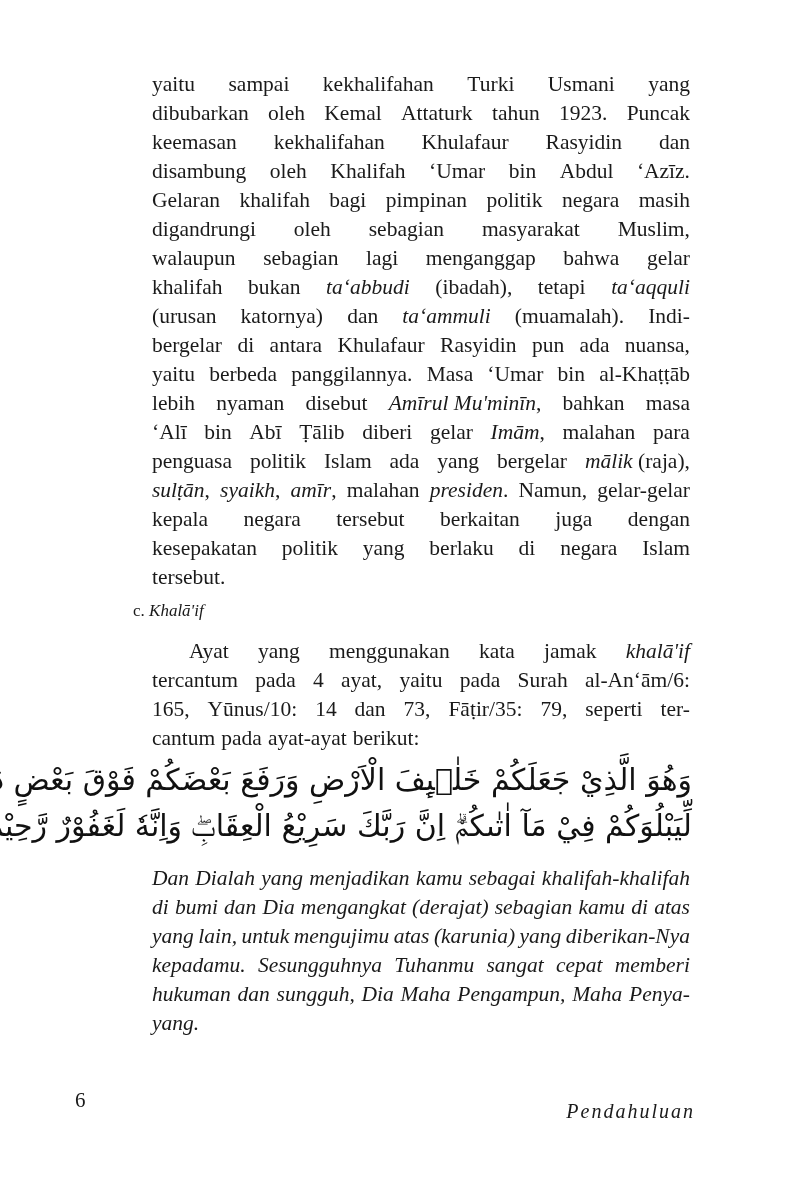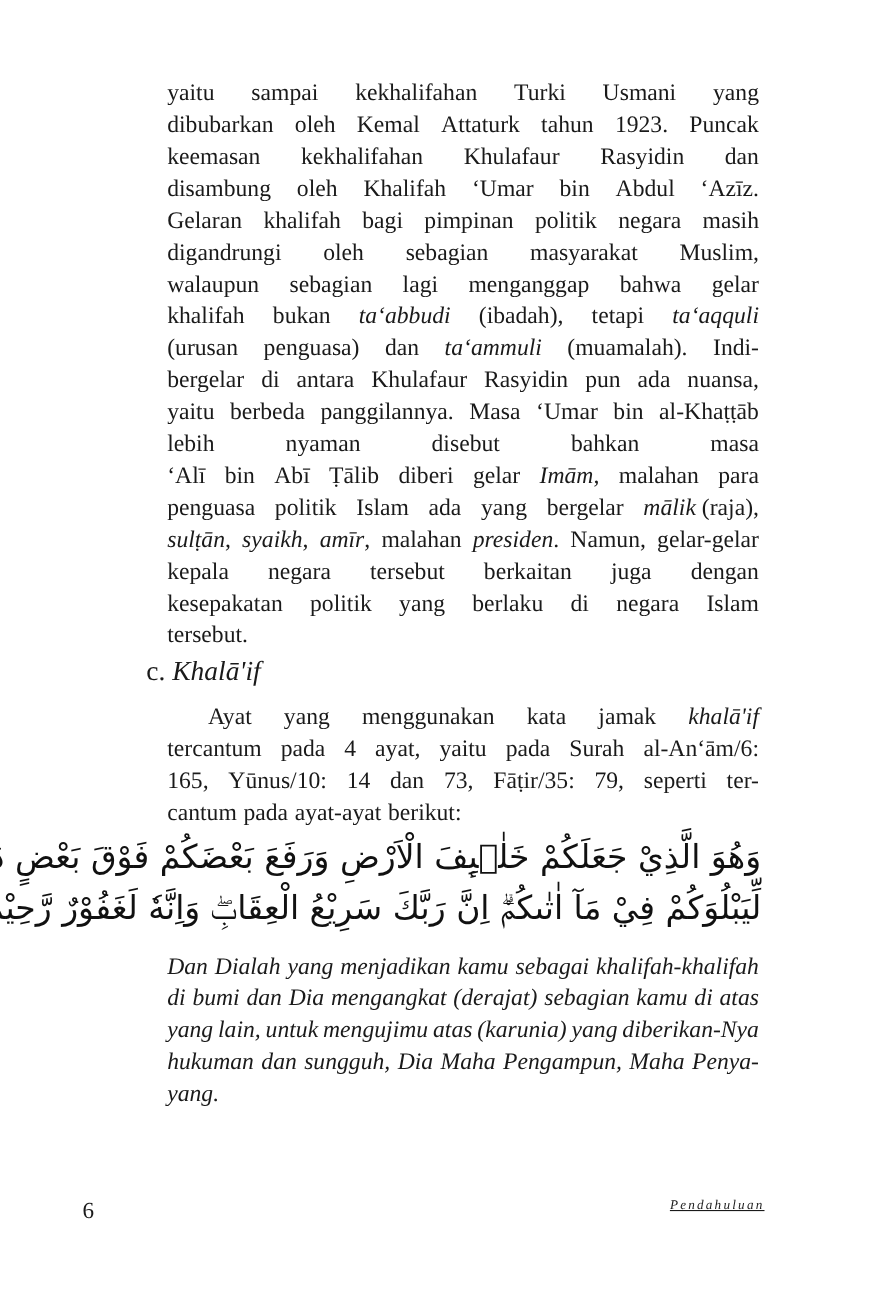--- a/index.html
+++ b/index.html
@@ -5,27 +5,27 @@
   html, body { margin:0; padding:0; background:#ffffff; }
   body { width:798px; height:1194px; position:relative; overflow:hidden;
          font-family:"Liberation Serif","DejaVu Serif",serif; color:#1a1a1a; }
   .page { position:absolute; left:0; top:0; width:798px; height:984px; }
   .block { position:absolute; left:152px; width:538px; }
   .line { display:block; height:29px; line-height:29px; font-size:21.5px;
           text-align:justify; text-align-last:justify; white-space:nowrap; }
   .justify-line { display:flex; justify-content:space-between; }
   .justify-line.left { justify-content:flex-start; gap:6px; }
   i, .it { font-style:italic; }
-  .heading { position:absolute; left:133px; top:596px; font-size:25px; line-height:29px; }
+  .heading { position:absolute; left:133px; top:596px; font-size:17px; line-height:29px; }
   .arabic { position:absolute; left:150px; width:542px; direction:rtl; text-align:justify;
             font-family:"DejaVu Sans",sans-serif; font-size:30px; color:#111; }
   .arabic .al { display:block; height:46px; line-height:46px; white-space:nowrap; text-align-last:justify; }
   .footer { position:absolute; top:1088px; left:75px; width:620px; height:30px; }
   .pagenum { position:absolute; left:0; top:0; font-size:21px; }
-  .runhead { position:absolute; right:0; top:0; font-size:12px; font-style:italic; letter-spacing:2px;text-decoration:underline; }
+  .runhead { position:absolute; right:0; top:12px; font-size:20px; font-style:italic; letter-spacing:2px; }
 </style>
 </head>
 <body>
 
 <div class="page">
 
   <div class="block" id="p1" style="top:70px;">
       <div class="line justify-line">
         <span>yaitu</span>
         <span>sampai</span>
@@ -86,21 +86,21 @@
       <div class="line justify-line">
         <span>khalifah</span>
         <span>bukan</span>
         <span><i>ta‘abbudi</i></span>
         <span>(ibadah),</span>
         <span>tetapi</span>
         <span><i>ta‘aqquli</i></span>
       </div>
       <div class="line justify-line">
         <span>(urusan</span>
-        <span>penguasa)</span>
+        <span>katornya)</span>
         <span>dan</span>
         <span><i>ta‘ammuli</i></span>
         <span>(muamalah).</span>
         <span>Indi-</span>
       </div>
       <div class="line justify-line">
         <span>bergelar</span>
         <span>di</span>
         <span>antara</span>
         <span>Khulafaur</span>
@@ -115,20 +115,21 @@
         <span>panggilannya.</span>
         <span>Masa</span>
         <span>‘Umar</span>
         <span>bin</span>
         <span>al-Khaṭṭāb</span>
       </div>
       <div class="line justify-line">
         <span>lebih</span>
         <span>nyaman</span>
         <span>disebut</span>
+        <span><i>Amīrul Mu'minīn</i>,</span>
         <span>bahkan</span>
         <span>masa</span>
       </div>
       <div class="line justify-line">
         <span>‘Alī</span>
         <span>bin</span>
         <span>Abī</span>
         <span>Ṭālib</span>
         <span>diberi</span>
         <span>gelar</span>
@@ -250,20 +251,28 @@
         <span style="font-style: italic;">yang</span>
         <span style="font-style: italic;">lain,</span>
         <span style="font-style: italic;">untuk</span>
         <span style="font-style: italic;">mengujimu</span>
         <span style="font-style: italic;">atas</span>
         <span style="font-style: italic;">(karunia)</span>
         <span style="font-style: italic;">yang</span>
         <span style="font-style: italic;">diberikan-Nya</span>
       </div>
       <div class="line justify-line">
+        <span style="font-style: italic;">kepadamu.</span>
+        <span style="font-style: italic;">Sesungguhnya</span>
+        <span style="font-style: italic;">Tuhanmu</span>
+        <span style="font-style: italic;">sangat</span>
+        <span style="font-style: italic;">cepat</span>
+        <span style="font-style: italic;">memberi</span>
+      </div>
+      <div class="line justify-line">
         <span style="font-style: italic;">hukuman</span>
         <span style="font-style: italic;">dan</span>
         <span style="font-style: italic;">sungguh,</span>
         <span style="font-style: italic;">Dia</span>
         <span style="font-style: italic;">Maha</span>
         <span style="font-style: italic;">Pengampun,</span>
         <span style="font-style: italic;">Maha</span>
         <span style="font-style: italic;">Penya-</span>
       </div>
       <div class="line justify-line left">

